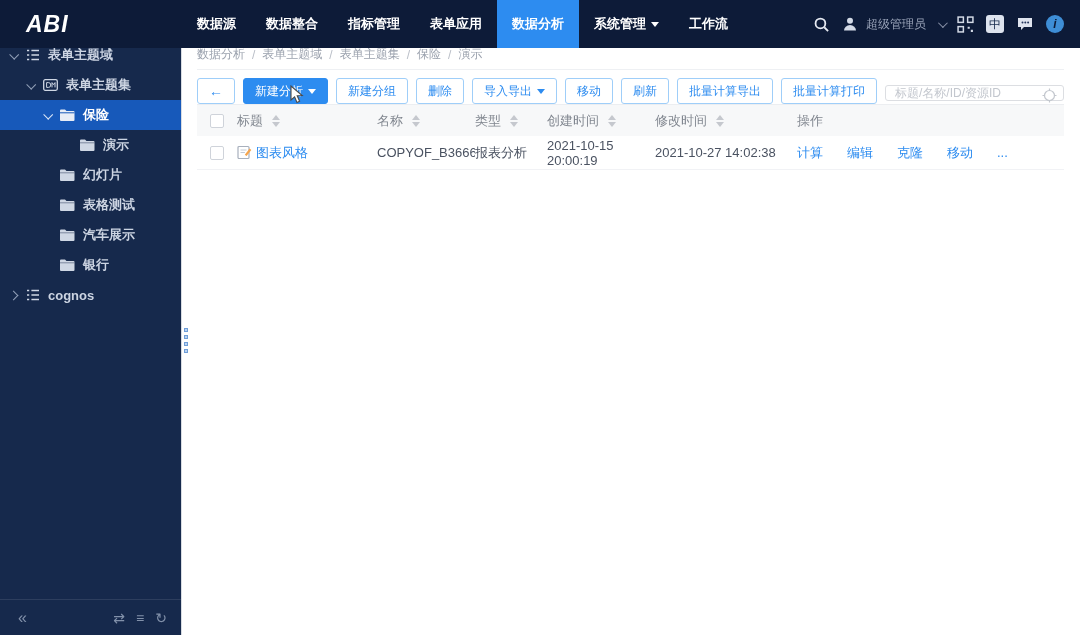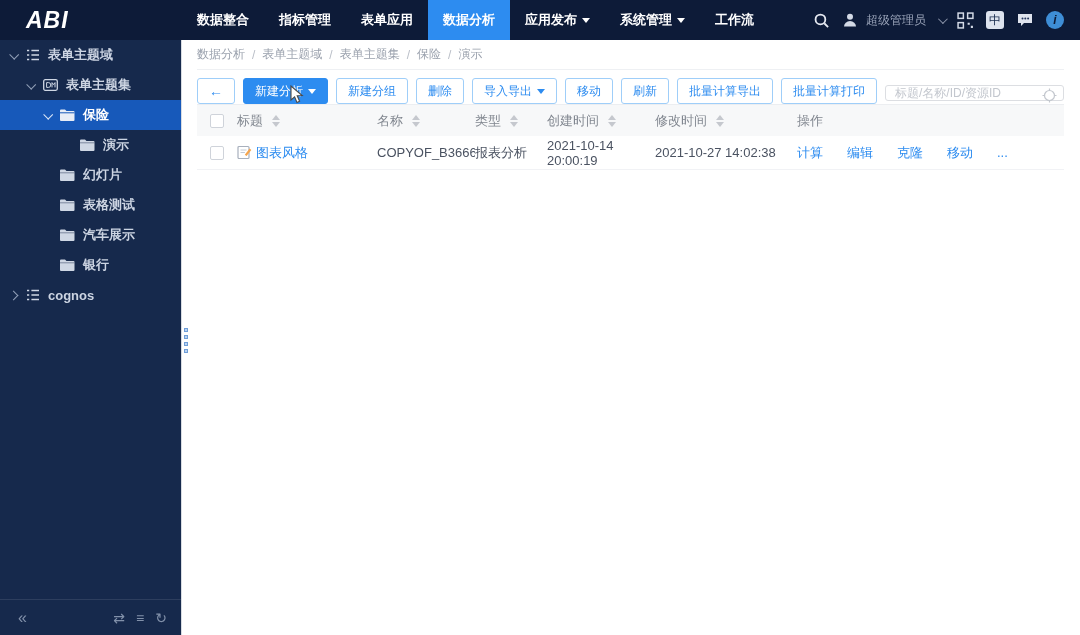--- a/index.html
+++ b/index.html
@@ -1,19 +1,19 @@
 <!DOCTYPE html>
 <html><head>
 <meta charset="utf-8">
 <style>
   * { margin:0; padding:0; box-sizing:border-box; }
   html,body { width:1080px; height:635px; overflow:hidden; font-family:"Liberation Sans", sans-serif; background:#fff; }
 
   
-  .topbar { position:absolute; left:0; top:0; width:1080px; height:40px; background:#0d1b38; display:flex; align-items:stretch; z-index:20; }
+  .topbar { position:absolute; left:0; top:0; width:1080px; height:48px; background:#0d1b38; display:flex; align-items:stretch; z-index:20; }
   .logo { width:182px; display:flex; align-items:center; padding-left:26px; color:#fff; font-size:23px; font-weight:800; font-style:italic; letter-spacing:1px; cursor:pointer; }
   .topnav { display:flex; align-items:stretch; }
   .nav-item { display:flex; align-items:center; gap:5px; padding:0 15px; color:#fff; font-size:13px; font-weight:700; cursor:pointer; white-space:nowrap; }
   .nav-item.active { background:#2d8cf0; }
   .nav-caret { width:0; height:0; border-left:4px solid transparent; border-right:4px solid transparent; border-top:5px solid #fff; margin-top:1px; }
   .topbar-right { margin-left:auto; display:flex; align-items:center; gap:12px; padding-right:16px;justify-content:flex-end; }
   .tb-icon { display:flex; align-items:center; cursor:pointer; }
   .username { color:#99a3b8; font-size:12px; margin-left:-4px; white-space:nowrap; }
   .chev-down { width:7px; height:7px; border-right:1.5px solid #8a93a8; border-bottom:1.5px solid #8a93a8; transform:rotate(45deg) translateY(-2px); }
   .lang-badge { width:18px; height:18px; background:#dde3ee; color:#16294c; border-radius:3px; font-size:12px; display:flex; align-items:center; justify-content:center; cursor:pointer; }
@@ -70,28 +70,25 @@
   .actions { display:flex; gap:24px; font-size:13px; }
 
   .cursor { position:absolute; left:290px; top:85px; z-index:50; pointer-events:none; }
 </style>
 </head>
 <body>
 
 <div class="topbar">
   <div class="logo">ABI</div>
   <nav class="topnav">
+    <div class="nav-item">数据源</div>
     <div class="nav-item">数据整合</div>
     <div class="nav-item">指标管理</div>
     <div class="nav-item">表单应用</div>
     <div class="nav-item active">数据分析</div>
-    <div class="nav-item">
-      <span>应用发布</span>
-      <span class="nav-caret"></span>
-    </div>
     <div class="nav-item">
       <span>系统管理</span>
       <span class="nav-caret"></span>
     </div>
     <div class="nav-item">工作流</div>
   </nav>
   <div class="topbar-right">
     <span class="tb-icon">
       <svg width="17" height="17" viewBox="0 0 16 16">
           <circle cx="7" cy="7" r="4.6" fill="none" stroke="#e6eaf2" stroke-width="1.7"></circle>
@@ -343,21 +340,21 @@
           <svg width="15" height="15" viewBox="0 0 15 15">
               <rect x="1" y="1.5" width="11" height="12" rx="1" fill="#fff" stroke="#a8b0bd" stroke-width="1.2"></rect>
               <path d="M3.5,5 h6 M3.5,7.5 h4.4" stroke="#c3cad4" stroke-width="1"></path>
               <path d="M7.8,9.8 L12.6,3.6 l1.7,1.3 L9.6,11.1 z" fill="#f6a54c"></path>
             </svg>
         </span>
         <span class="link">图表风格</span>
       </div>
       <div class="cell">COPYOF_B36665</div>
       <div class="cell">报表分析</div>
-      <div class="cell">2021-10-14 20:00:19</div>
+      <div class="cell">2021-10-15 20:00:19</div>
       <div class="cell">2021-10-27 14:02:38</div>
       <div class="cell actions">
         <span class="link">计算</span>
         <span class="link">编辑</span>
         <span class="link">克隆</span>
         <span class="link">移动</span>
         <span class="link">...</span>
       </div>
     </div>
   </div>

